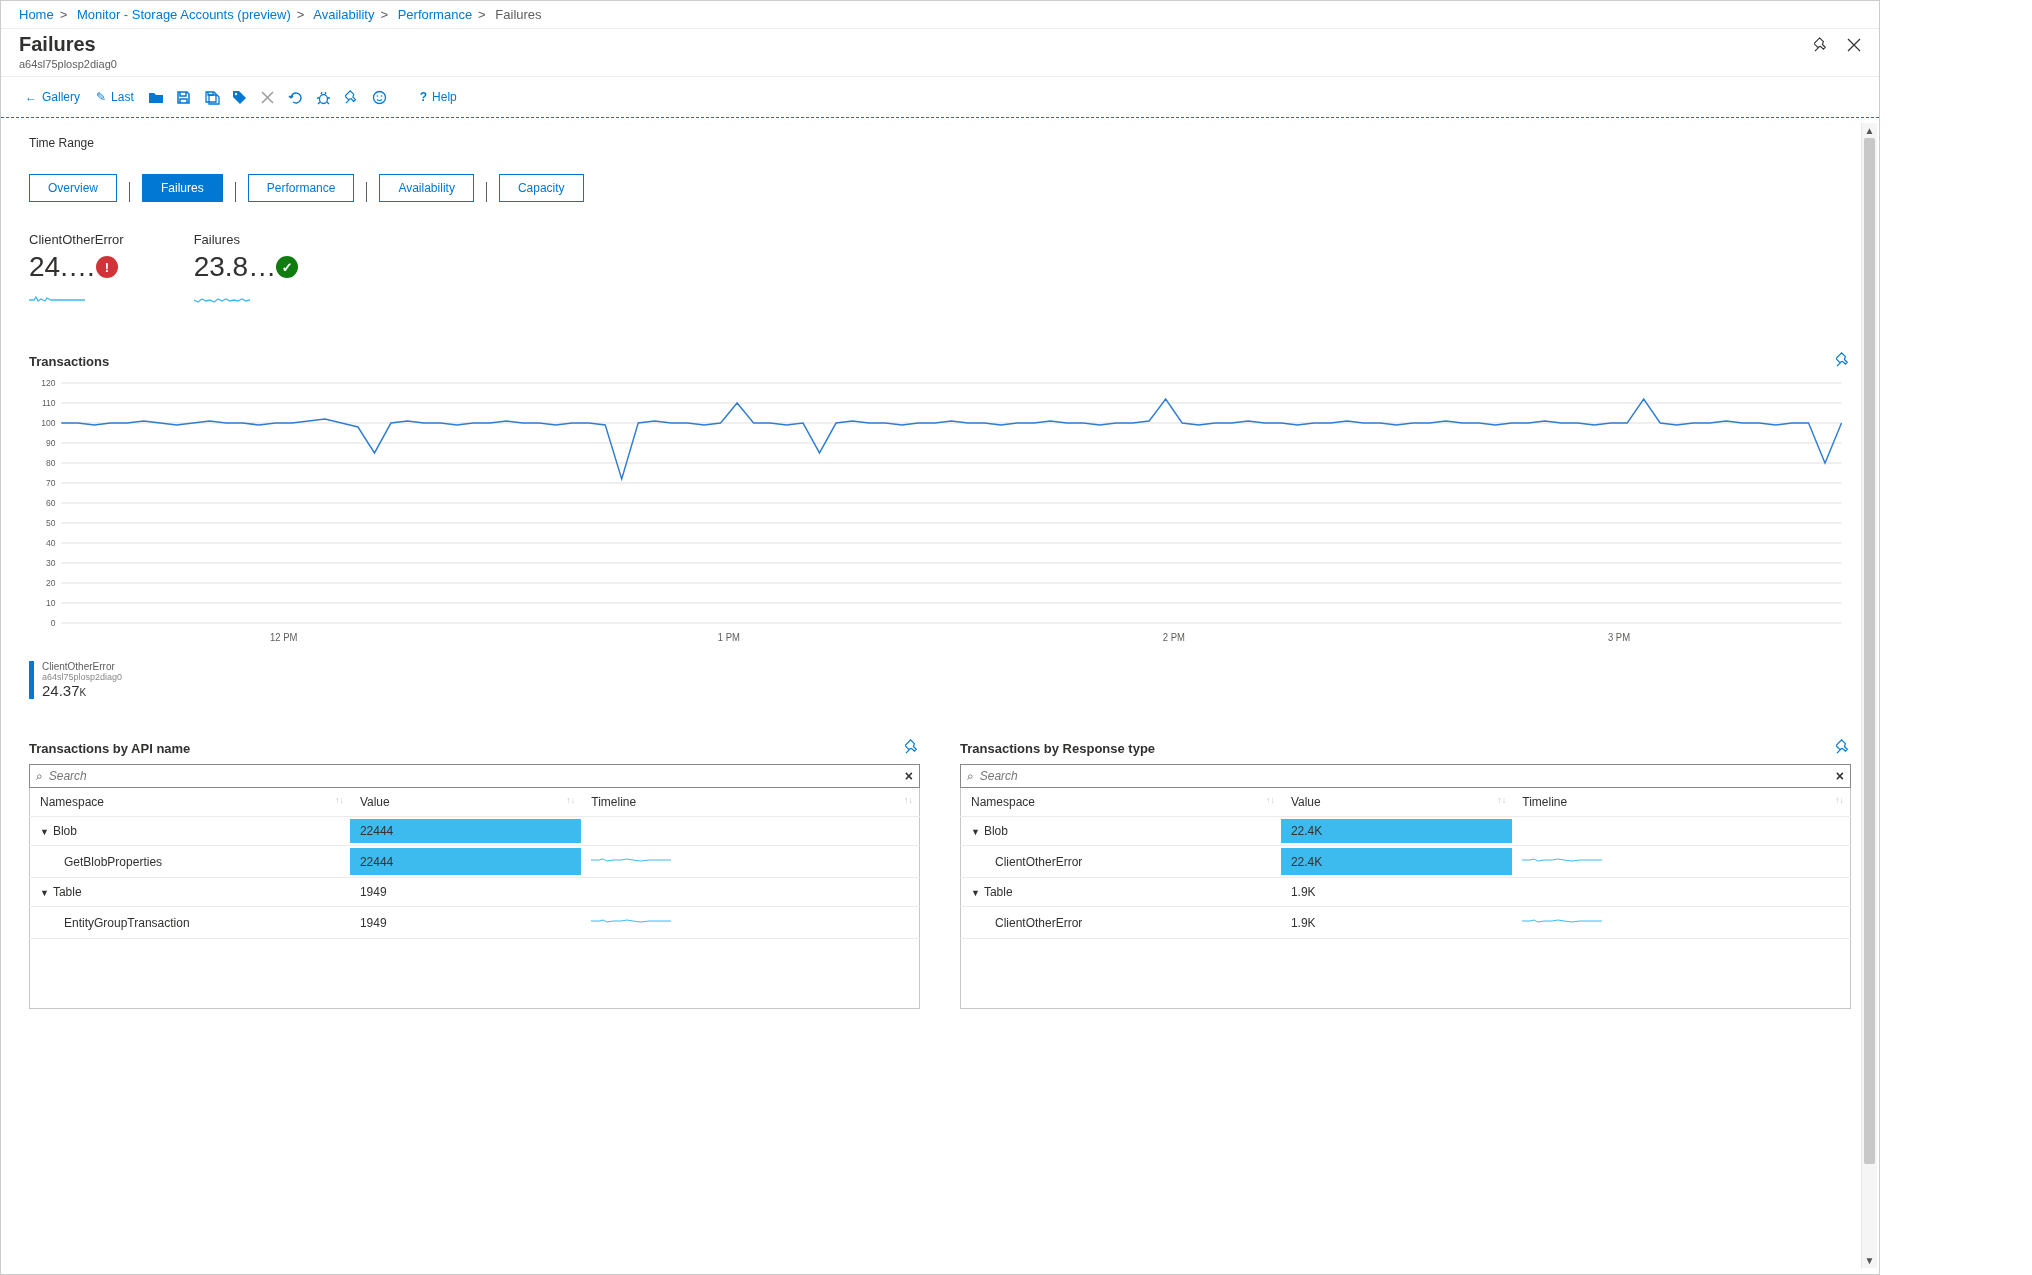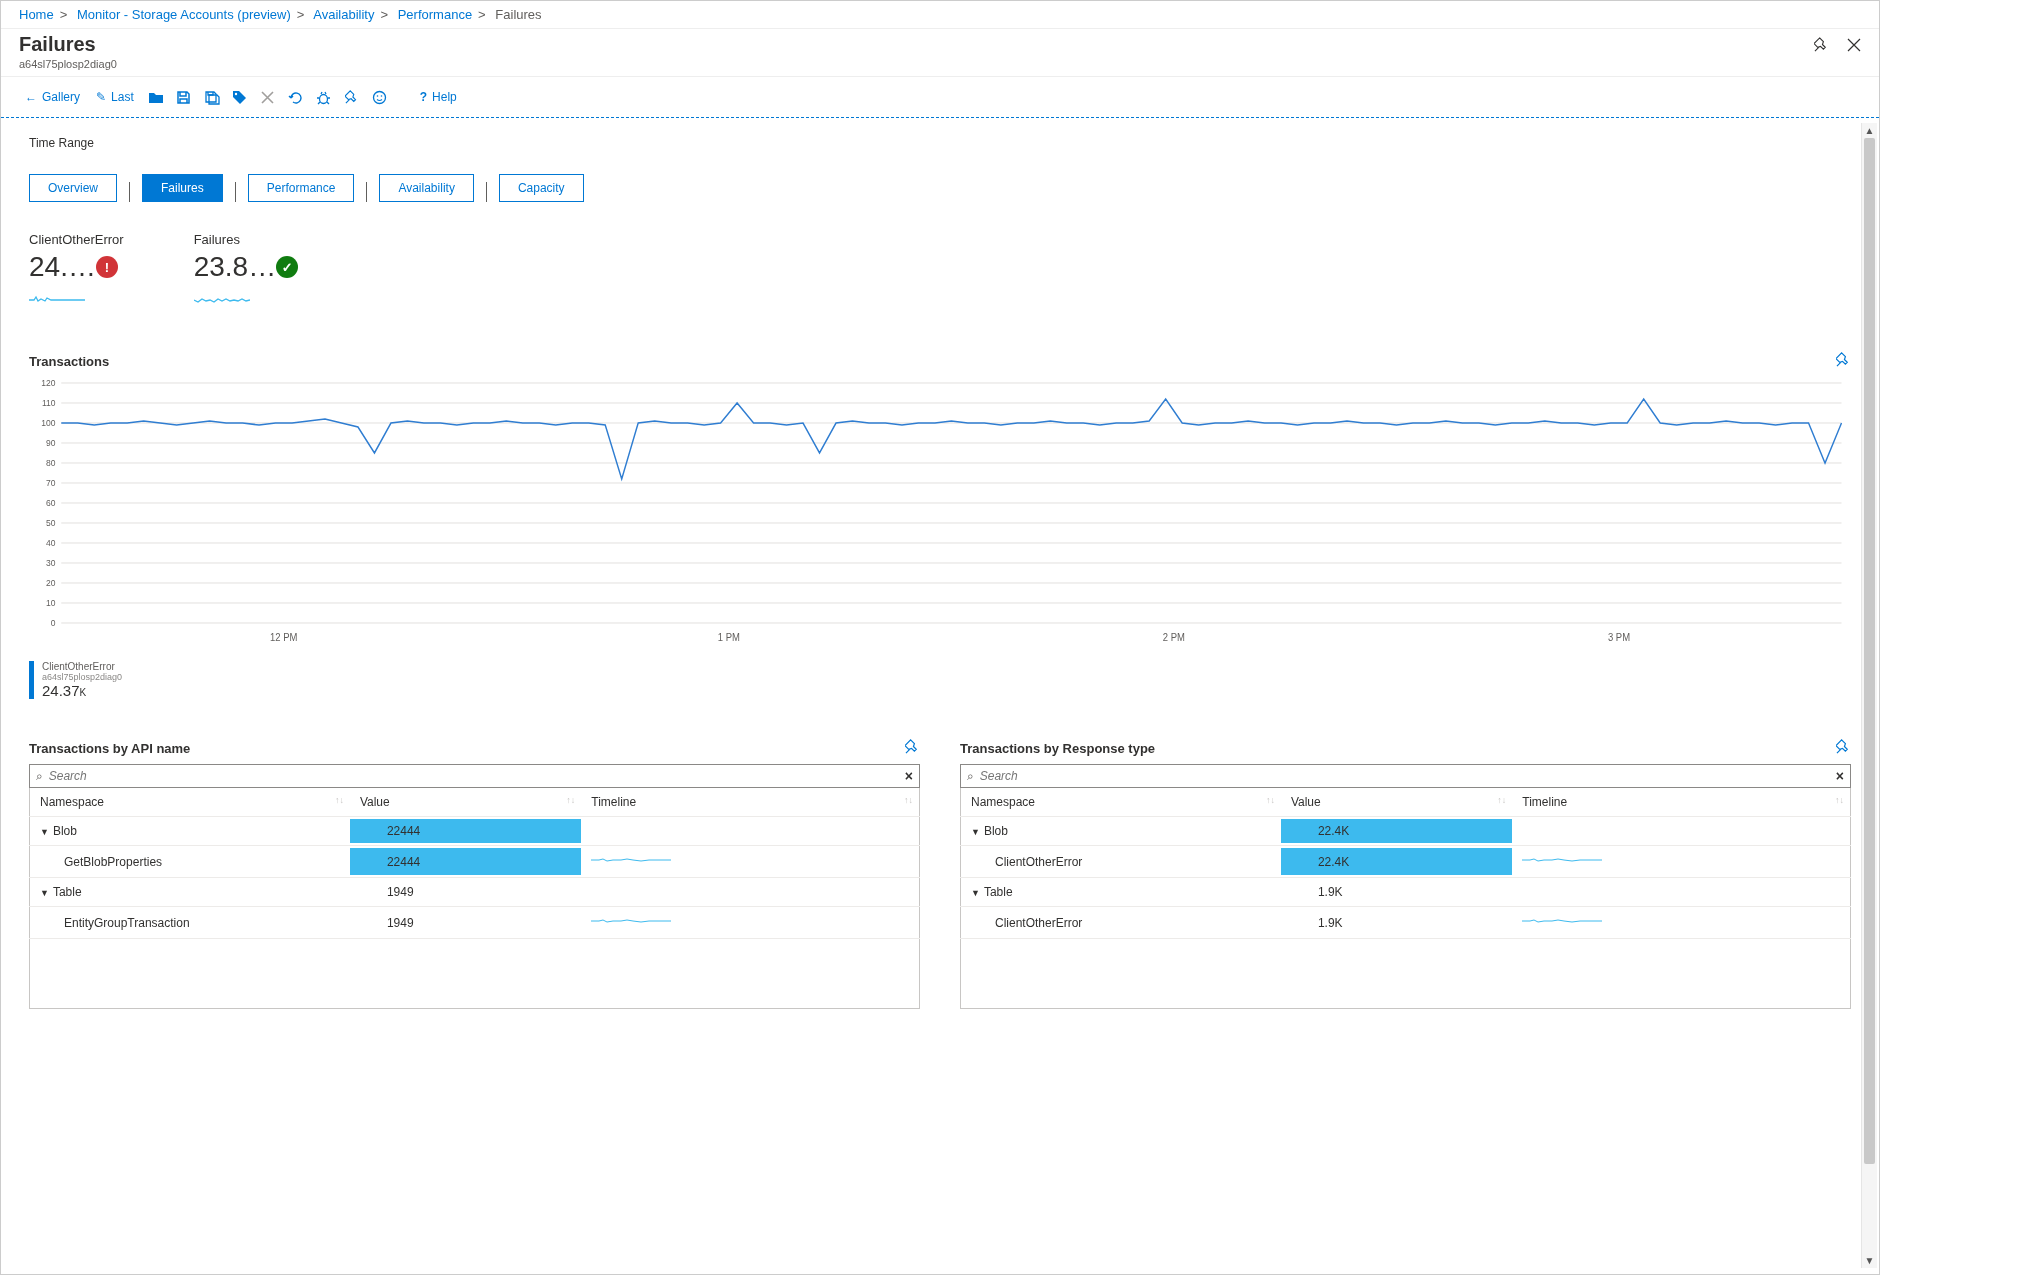--- a/index.html
+++ b/index.html
@@ -87,21 +87,21 @@
   .search-box input { border: none; outline: none; flex: 1; font-size: 12px; font-style: italic; color: #605e5c; }
   .search-box .clear { color: #323130; cursor: pointer; font-weight: bold; font-size: 14px;}
   .data-table { width: 100%; border: 1px solid #c8c6c4; border-top: none; border-collapse: collapse; }
   .data-table th, .data-table td { text-align: left; padding: 7px 10px; font-size: 12px; border-bottom: 1px solid #edebe9; }
   .data-table th { font-weight: 400; color: #323130; position: relative; }
   .data-table th .sort-ic { position: absolute; right: 6px; color: #c8c6c4; font-size: 9px; }
   .data-table .caret { color: #323130; margin-right: 4px; font-size: 9px;}
   .data-table td.indent { padding-left: 34px; }
   .bar-cell { position: relative; }
   .bar-fill { position: absolute; left: 0; top: 2px; bottom: 2px; background: #3dbaee; z-index: 0; }
-  .bar-text { position: relative; z-index: 1; margin-left: 27px; }
+  .bar-text { position: relative; z-index: 1; }
   .mini-spark { width: 80px; height: 14px; }
   svg text { font-family: inherit; }
 </style>
 </head>
 <body>
 
 <div class="app">
 
   <div class="breadcrumb">
     <a>Home</a><span class="sep">&gt;</span>

